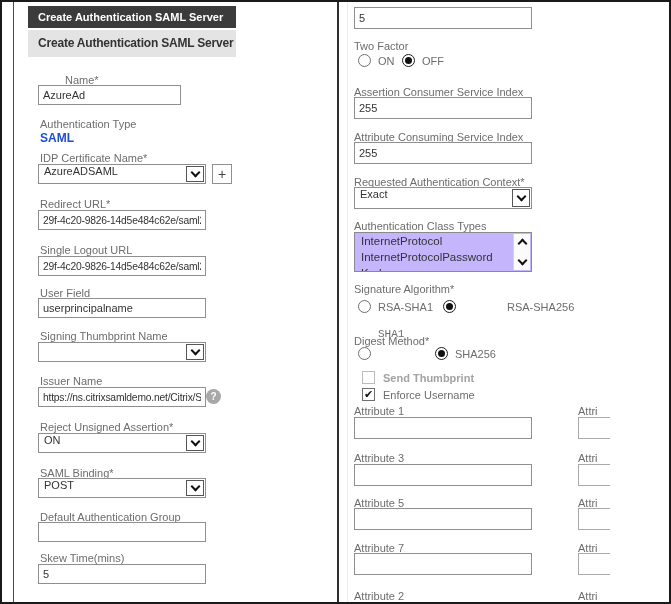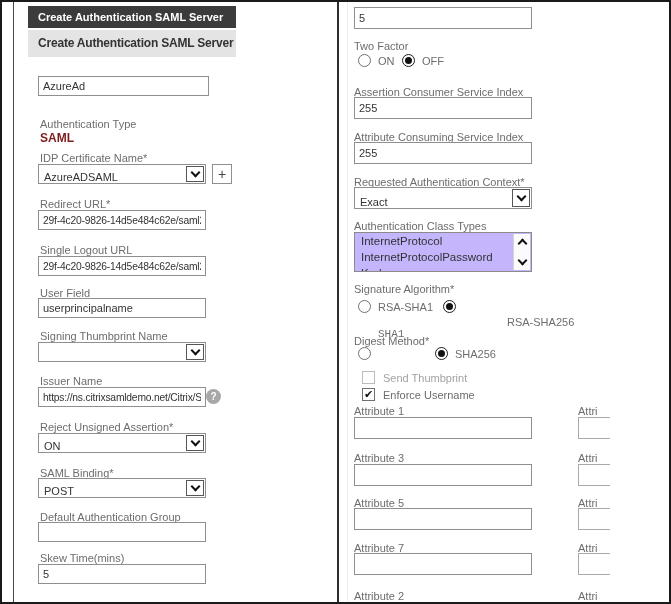--- a/index.html
+++ b/index.html
@@ -11,28 +11,28 @@
   .vline-faint { position: absolute; left: 347px; top: 0; bottom: 0; width: 1px; background: #ececec; }
 
   .hdr-dark { position: absolute; left: 28px; top: 6px;  width: 208px; height: 22px; background: #3b3b3b;
               color: #fff; font-size: 11px; font-weight: bold; line-height: 22px; padding-left: 10px;
               white-space: nowrap; overflow: hidden; }
   .hdr-gray { position: absolute; left: 28px; top: 30px; width: 208px; height: 27px; background: #e4e4e4;
               color: #333; font-size: 12px; font-weight: bold; line-height: 27px; padding-left: 10px;
               letter-spacing: -0.2px; white-space: nowrap; overflow: hidden; }
 
   .lbl { position: absolute; font-size: 11px; color: #6d6d6d; white-space: nowrap; }
-  .val-bold { position: absolute; font-size: 12px; font-weight: bold; color: #7f1d1d; }
+  .val-bold { position: absolute; font-size: 12px; font-weight: bold; color: #1d4ed8; }
 
   .tb { position: absolute; border: 1px solid #8f8f8f; background: #fff; color: #333;
         font-family: "Liberation Sans", sans-serif; font-size: 11px; padding: 0 4px; outline: none; }
   .tb.url { font-size: 10.3px; letter-spacing: -0.2px; }
 
   .sel { position: absolute; border: 1px solid #8f8f8f; background: #fff; color: #333;
-         font-size: 11px; padding: 0 22px 0 5px; display: flex; align-items: flex-end;
+         font-size: 11px; padding: 0 22px 0 5px; display: flex; align-items: flex-start;
          white-space: nowrap; overflow: hidden; cursor: default; }
   .ddbox { position: absolute; top: 1px; right: 1px; bottom: 1px; width: 18px; background: #fff;
            border: 1px solid #565656; display: flex; align-items: center; justify-content: center; }
   .chev-dn { width: 7px; height: 7px; border-right: 2px solid #111; border-bottom: 2px solid #111;
              transform: rotate(45deg); margin-top: -3px; }
   .chev-up { width: 7px; height: 7px; border-right: 2px solid #111; border-bottom: 2px solid #111;
              transform: rotate(-135deg); margin-bottom: -3px; }
 
   .plus-btn { position: absolute; width: 20px; height: 20px; border: 1px solid #8f8f8f; background: #fff;
               color: #444; font-size: 14px; line-height: 17px; text-align: center; cursor: pointer; }
@@ -66,21 +66,21 @@
 <div id="screen">
   <div class="frame"></div>
   <div class="vline-left"></div>
   <div class="vline-mid"></div>
   <div class="vline-faint"></div>
 
   <div class="hdr-dark">Create Authentication SAML Server</div>
   <div class="hdr-gray">Create Authentication SAML Server</div>
 
   <div class="lbl" style="left:40px;top:74px;margin-left:25px;">Name*</div>
-  <input class="tb" style="left: 38px; top: 76px; width: 171px; height: 20px;" value="AzureAd">
+  <input class="tb" style="left: 38px; top: 85px; width: 143px; height: 20px;" value="AzureAd">
 
   <div class="lbl" style="left:40px;top:118px;">Authentication Type</div>
   <div class="val-bold" style="left:40px;top:131px;">SAML</div>
 
   <div class="lbl" style="left:40px;top:152px;">IDP Certificate Name*</div>
   <div class="sel" style="left:38px;top:164px;width:168px;height:20px;">
     <span>AzureADSAML</span>
     <span class="ddbox">
         <span class="chev-dn"></span>
       </span>
@@ -164,30 +164,30 @@
       <span class="sb-dn">
           <span class="chev-dn"></span>
         </span>
     </div>
   </div>
 
   <div class="lbl" style="left:354px;top:283px;">Signature Algorithm*</div>
   <span class="radio" style="left:358px;top:300px;"></span>
   <span class="rlbl" style="left:378px;top:301px;">RSA-SHA1</span>
   <span class="radio checked" style="left:443px;top:300px;"></span>
-  <span class="rlbl" style="left:463px;top:316px;padding-left:44px;">RSA-SHA256</span>
+  <span class="rlbl" style="left:463px;top:301px;padding-left:44px;">RSA-SHA256</span>
 
   <div class="lbl" style="left:354px;top:335px;">Digest Method*</div>
   <span class="radio" style="left:358px;top:347px;"></span>
   <span class="rlbl" style="left:378px;top:328px;font-family:Liberation Mono, monospace;">SHA1</span>
   <span class="radio checked" style="left:435px;top:347px;"></span>
   <span class="rlbl" style="left:455px;top:348px;">SHA256</span>
 
   <span class="cb disabled" style="left:362px;top:371px;"></span>
-  <span class="rlbl" style="left:383px;top:372px;color:#a3a3a3;">Send Thumbprint</span>
+  <span class="rlbl" style="left:383px;top:372px;color:#a3a3a3;font-weight:bold;">Send Thumbprint</span>
 
   <span class="cb" style="left:362px;top:388px;">
       <span class="mark">✔</span>
     </span>
   <span class="rlbl" style="left:383px;top:389px;">Enforce Username</span>
 
   <div class="lbl" style="left:354px;top:405px;">Attribute 1</div>
   <input class="tb" style="left: 354px; top: 417px; width: 178px; height: 22px;">
   <div class="lbl" style="left:578px;top:405px;">Attri</div>
   <input class="tb cutbox" style="left: 578px; top: 417px; width: 32px; height: 22px;">

